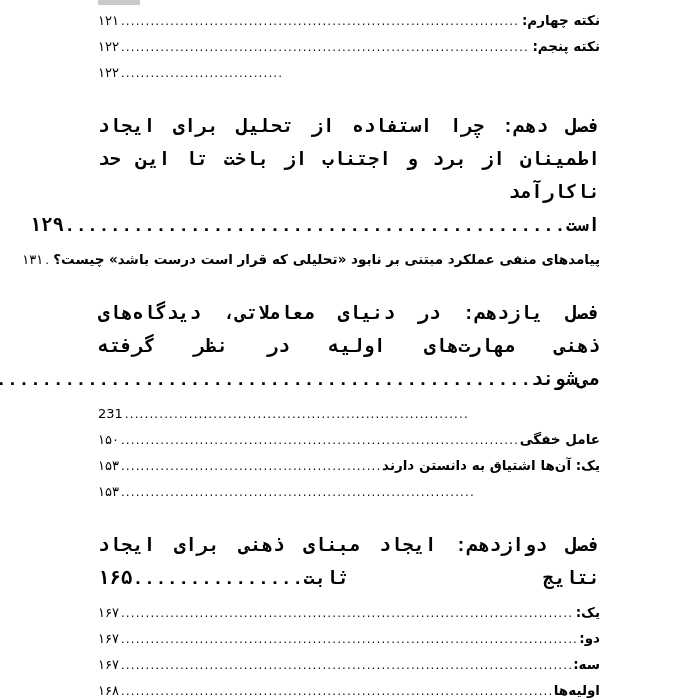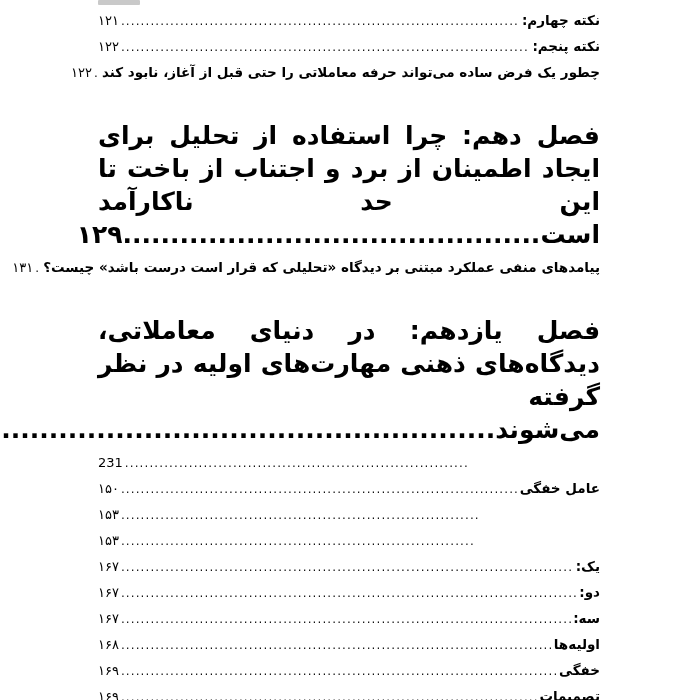--- a/index.html
+++ b/index.html
@@ -82,27 +82,28 @@
   .entry {
     font-size: 13.5px;
     line-height: 25px;
     font-weight: 400;
   }
   .entry .leader { font-size: 12px; }
   .entry .pnum   { font-size: 13px; text-align: center; }
 
   
   .chapter {
-    font-size: 25px;
+    font-size: 19px;
     font-weight: 700;
     line-height: 33px;
-    margin-top: 33px;
+    margin-top: 25px;
     margin-bottom: 4px;
     text-align: justify;
     text-align-last: justify;
+    font-family: Liberation Mono, monospace;
   }
   .chapter .ch-inline {
     display: inline;
   }
   .chapter .leader-inline {
     letter-spacing: 1.4px;
     font-weight: 700;
   }
   .chapter .pnum-inline {
     direction: ltr;
@@ -122,48 +123,49 @@
         <span class="title">نکته چهارم:</span>
         <span class="leader">................................................................................................................</span>
         <span class="pnum">۱۲۱</span>
       </div>
       <div class="row entry">
         <span class="title">نکته پنجم:</span>
         <span class="leader">................................................................................................................</span>
         <span class="pnum">۱۲۲</span>
       </div>
       <div class="row entry">
-        <span class="title">چطور یک فرض ساده می‌تواند حرفه معاملاتی را حتی قبل از آغاز، نابود کند</span>
         <span class="leader">.................................</span>
         <span class="pnum">۱۲۲</span>
       </div>
       <div class="chapter"><span class="ch-inline">فصل دهم: چرا استفاده از تحلیل برای ایجاد اطمینان از برد و اجتناب از باخت تا این حد ناکارآمد است</span><span class="leader-inline">............................................</span><span class="pnum-inline">۱۲۹</span></div>
       <div class="row entry">
-        <span class="title">پیامدهای منفی عملکرد مبتنی بر دیدگاه «تحلیلی که قرار است درست باشد» چیست؟</span>
+        <span class="title">پیامدهای منفی عملکرد مبتنی بر نابود «تحلیلی که قرار است درست باشد» چیست؟</span>
         <span class="leader">.........</span>
         <span class="pnum">۱۳۱</span>
       </div>
       <div class="chapter"><span class="ch-inline">فصل یازدهم: در دنیای معاملاتی، دیدگاه‌های ذهنی مهارت‌های اولیه در نظر گرفته می‌شوند</span><span class="leader-inline">.......................................................</span><span class="pnum-inline">۱۴۷</span></div>
       <div class="row entry">
         <span class="leader">......................................................................</span>
         <span class="pnum">231</span>
       </div>
       <div class="row entry">
         <span class="title">عامل خفگی</span>
         <span class="leader">.................................................................................................</span>
         <span class="pnum">۱۵۰</span>
       </div>
       <div class="row entry">
+        <span class="title">یک: آن‌ها اشتیاق به دانستن دارند</span>
         <span class="leader">.........................................................................</span>
         <span class="pnum">۱۵۳</span>
       </div>
       <div class="row entry">
         <span class="leader">........................................................................</span>
         <span class="pnum">۱۵۳</span>
       </div>
+      <div class="chapter"><span class="ch-inline">فصل دوازدهم: ایجاد مبنای ذهنی برای ایجاد نتایج ثابت</span><span class="leader-inline">...............</span><span class="pnum-inline">۱۶۵</span></div>
       <div class="row entry">
         <span class="title">یک:</span>
         <span class="leader">...........................................................................................................................</span>
         <span class="pnum">۱۶۷</span>
       </div>
       <div class="row entry">
         <span class="title">دو:</span>
         <span class="leader">............................................................................................................................</span>
         <span class="pnum">۱۶۷</span>
       </div>

